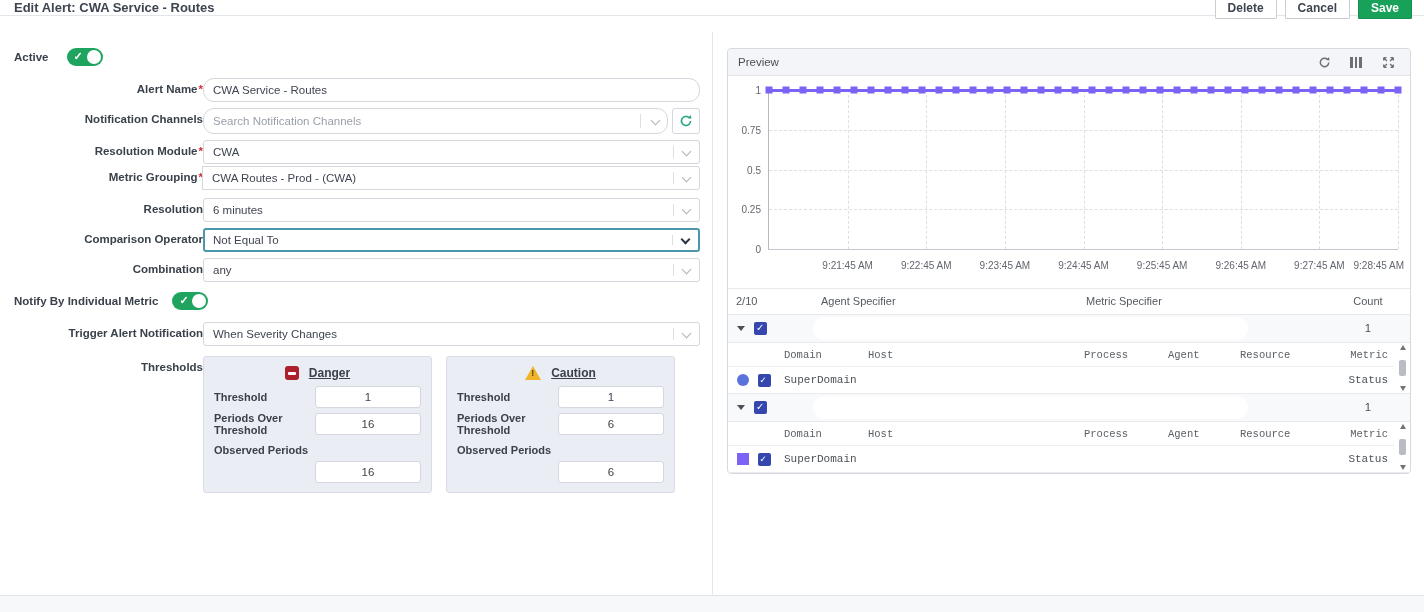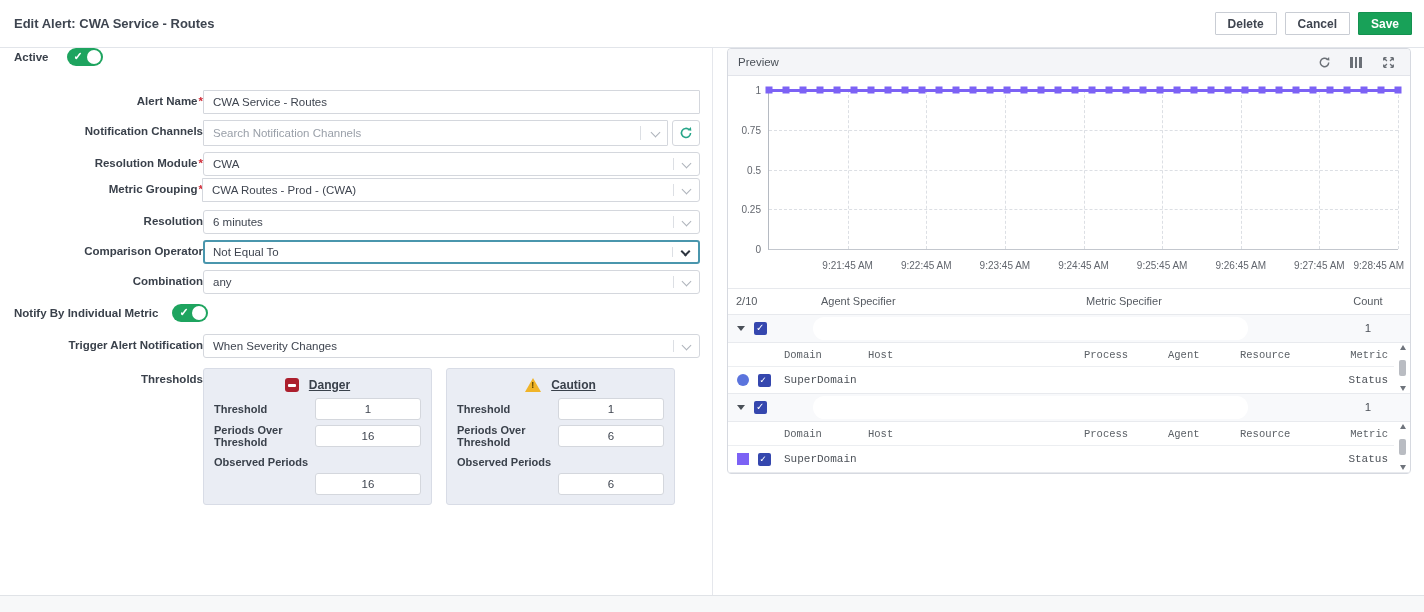--- a/index.html
+++ b/index.html
@@ -1,35 +1,35 @@
 <!DOCTYPE html>
 <html><head>
 <meta charset="utf-8">
 <style>
   * { box-sizing: border-box; margin: 0; padding: 0; }
   body { margin: 0; background: #fff; font-family: "Liberation Sans", sans-serif; }
   .app { position: relative; width: 1424px; height: 612px; background: #fff; overflow: hidden; color: #3f4550; }
 
   
-  .tophead { position: absolute; left: 0; top: 0; right: 0; height: 48px; border-bottom: 1px solid #e2e5ea;
+  .tophead { position: absolute; left: 0; top: 0; right: 0; height: 16px; border-bottom: 1px solid #e2e5ea;
              display: flex; align-items: center; padding: 0 12px 0 14px; background: #fff; z-index: 5; }
   .tophead .title { font-size: 13px; font-weight: bold; color: #3e4550; }
   .tophead .spacer { flex: 1; }
   .btn { height: 23px; padding: 0 12px; border: 1px solid #c9cdd4; border-radius: 1px; background: #fff;
          font-size: 12px; font-weight: bold; color: #3f4550; margin-left: 8px; display: inline-flex; align-items: center; cursor: pointer; }
   .btn.save { background: #18a158; border-color: #149150; color: #fff; }
 
   
   .form { position: absolute; left: 0; top: 32px; width: 713px; height: 563px; border-right: 1px solid #e5e7ec; padding: 0 12px 0 14px; }
   .frow { display: flex; align-items: flex-start; }
   .lbl { width: 189px; flex: 0 0 189px; padding-top: 5px; font-size: 11.5px; font-weight: bold; color: #3a414b; text-align: right; }
   .req { color: #cf2a36; margin-left: 1px; }
   .ctl { flex: 1; min-width: 0; position: relative; }
 
-  .tb { width: 100%; height: 24px; border: 1px solid #d4d7dd; border-radius: 1px; padding: 0 9px;
+  .tb { width: 100%; height: 24px; border: 1px solid #d4d7dd; border-radius: 11px; padding: 0 9px;
         font-size: 11.5px; color: #3f4550; font-family: "Liberation Sans", sans-serif; }
   .tb::placeholder { color: #9aa0a9; }
 
   .sel { position: relative; height: 24px; border: 1px solid #d4d7dd; border-radius: 3px; background: #fff;
          display: flex; align-items: center; padding: 0 36px 0 9px; font-size: 11.5px; color: #3f4550; cursor: pointer; }
   .sel .sep { position: absolute; right: 25px; top: 5px; bottom: 5px; width: 1px; background: #dcdfe4; }
   .chev { position: absolute; right: 9px; top: 7px; width: 7px; height: 7px;
           border-right: 1.5px solid #aeb3bb; border-bottom: 1.5px solid #aeb3bb; transform: rotate(45deg); }
   .sel.focused { border: 2px solid #4a96ad; padding-left: 8px; }
   .sel.focused .chev { border-color: #2e3640; border-width: 2px; top: 6px; }
@@ -131,21 +131,21 @@
     <button class="btn save">Save</button>
   </div>
 
   <div class="form">
 
     <div class="frow" style="margin-top:16px; align-items:center;">
       <span class="lbl" style="width:auto; flex:0 0 auto; padding-top:0;">Active</span>
       <span class="toggle" style="margin-left:18px;"></span>
     </div>
 
-    <div class="frow" style="margin-top:24px;">
+    <div class="frow" style="margin-top:12px;">
       <span class="lbl"><span>Alert Name</span><span class="req">*</span></span>
       <div class="ctl"><input class="tb" value="CWA Service - Routes" style=""></div>
     </div>
 
     <div class="frow" style="margin-top:6px;">
       <span class="lbl">Notification Channels</span>
       <div class="ctl" style="display:flex; align-items:center;">
         <div class="nc-input-wrap">
           <input class="tb" placeholder="Search Notification Channels" style="">
           <span class="sep"></span>

